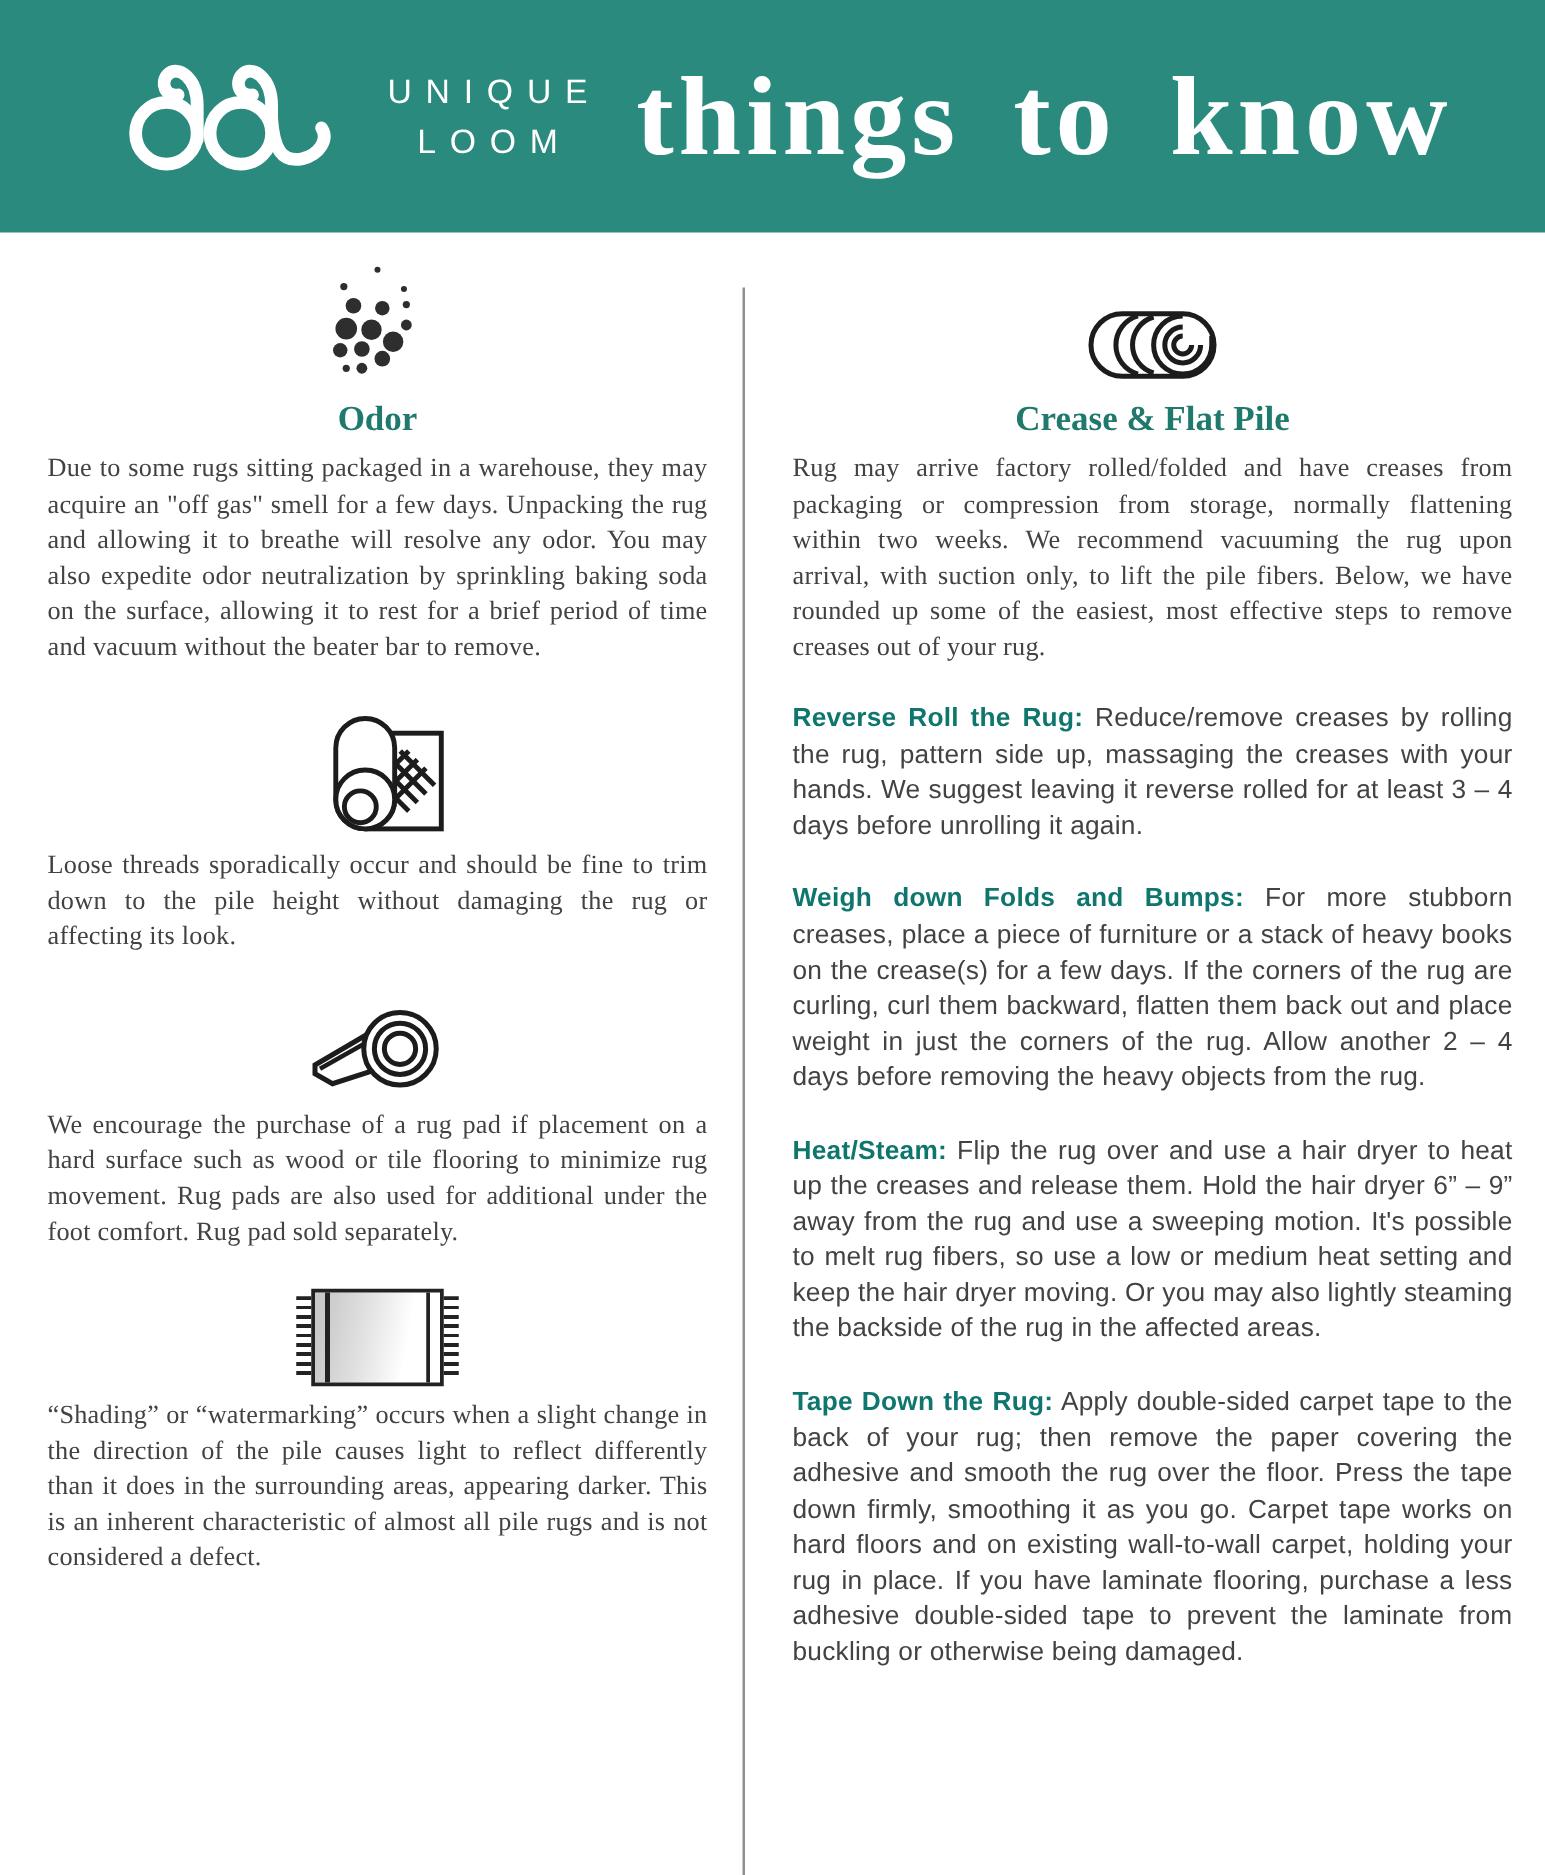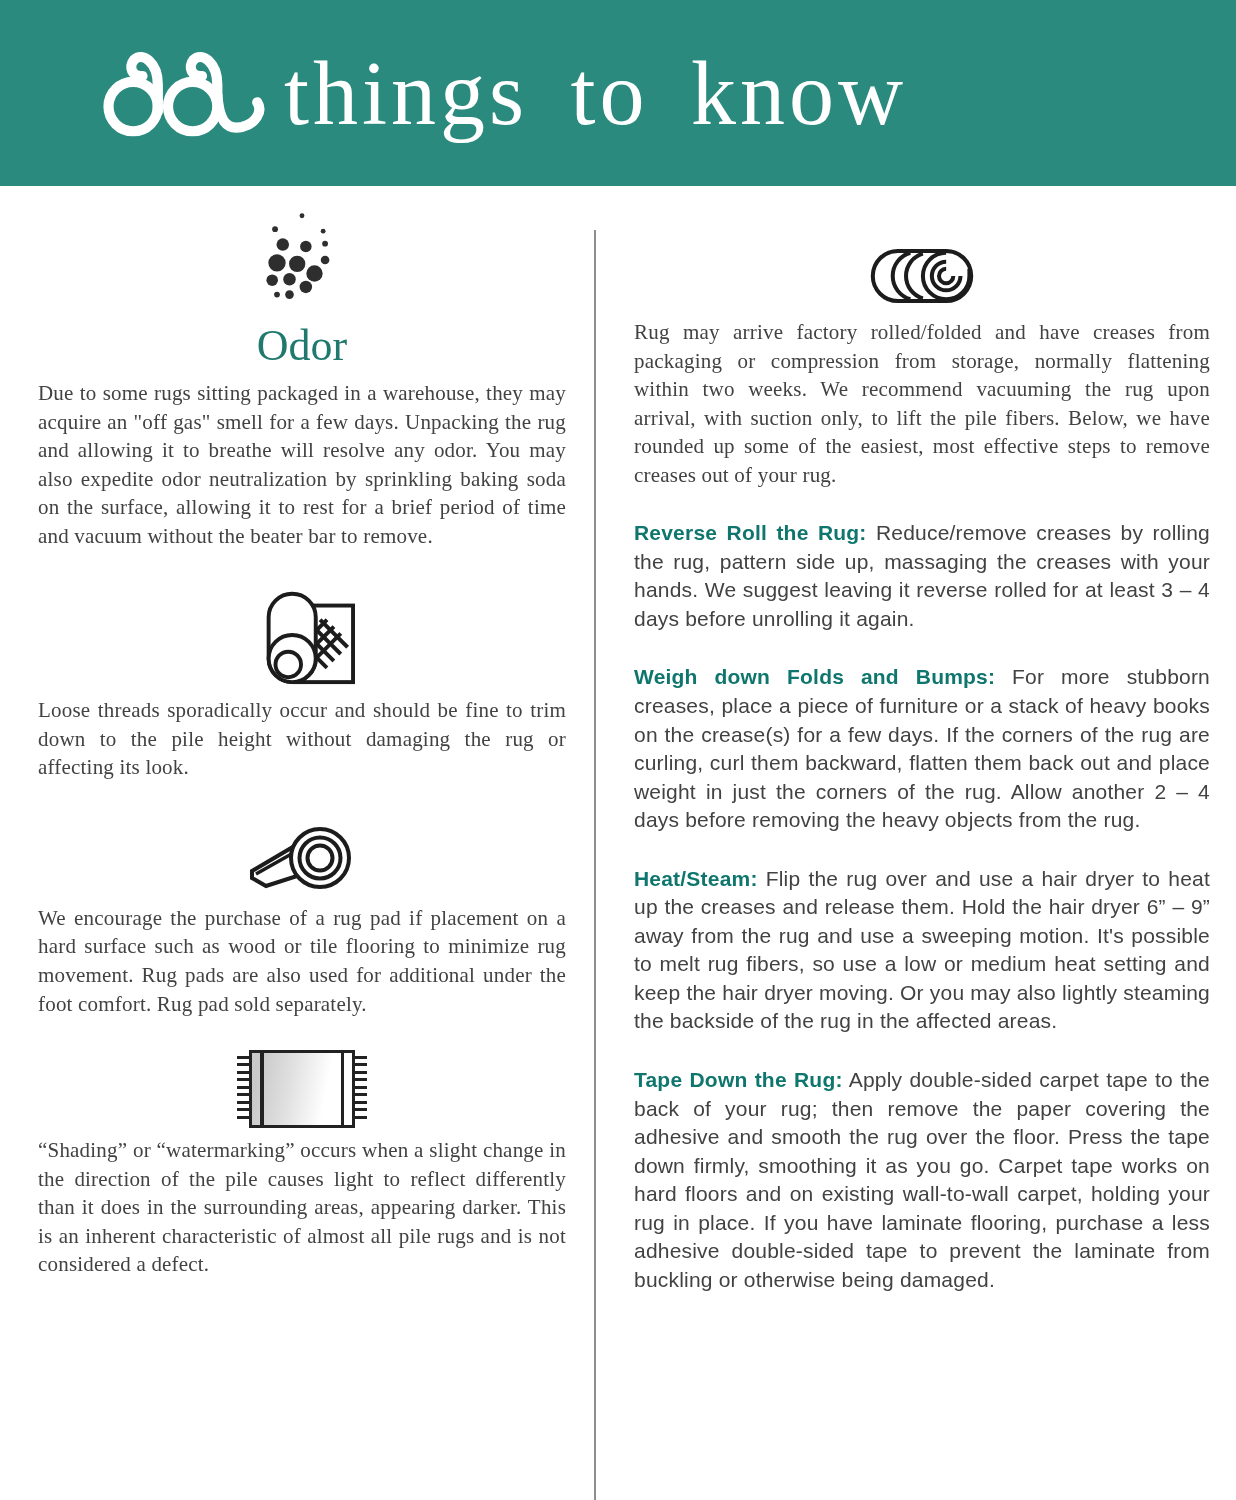--- a/index.html
+++ b/index.html
@@ -16,42 +16,42 @@
     background: var(--header_bg, #2b8a7e);
     display: flex; align-items: center;
   }
   .logo-wrap { display: flex; align-items: center; gap: 26px; margin-left: 86px; }
   .logo-svg { width: 198px; height: 102px; display: block; }
   .brand-lines {
     color: #fff; font-size: 27px; letter-spacing: 11px;
     line-height: 1.5; text-align: center; font-weight: 400;
   }
   .page-title {
-    flex: 1; text-align: left; padding-right: 46px;
-    font-family: "Liberation Serif", serif; font-weight: 400;
+    flex: 1; text-align: center; padding-right: 46px;
+    font-family: "Liberation Serif", serif; font-weight: 700;
     color: #fff; font-size: 90px; letter-spacing: 4px; word-spacing: 16px;
     white-space: nowrap;
   }
 
   
   .content { position: relative; display: flex; height: 1314px; }
   .divider {
     position: absolute; left: 594px; top: 44px; bottom: 0;
     width: 2px; background: var(--divider, #8f8f8f);
   }
   .col-left  { width: 594px; padding: 22px 28px 0 38px; }
   .col-right { width: 642px; padding: 54px 26px 0 40px; }
 
   .section { text-align: center; }
   .col-left .section + .section { margin-top: 28px; }
 
   .icon-box { display: flex; justify-content: center; align-items: flex-end; }
   .sec-heading {
-    font-family: "Liberation Serif", serif; font-weight: 400;
-    color: var(--heading, #20796d); font-size: 44px; margin-top: 10px;
+    font-family: "Liberation Serif", serif; font-weight: 700;
+    color: var(--heading, #20796d); font-size: 28px; margin-top: 10px;
   }
   .body-text {
     margin-top: 8px; text-align: justify;
     font-size: 21px; line-height: 1.36; letter-spacing: 0.2px;
     color: var(--body, #424242);
     font-family: Liberation Serif, serif;
   }
   .tip {
     margin-top: 30px; text-align: justify;
     font-size: 21px; line-height: 1.36; letter-spacing: 0.2px;
@@ -84,20 +84,24 @@
   <div class="logo-wrap">
     <svg class="logo-svg" viewBox="0 0 210 120">
       <g stroke="#ffffff" stroke-width="12" fill="none" stroke-linecap="round">
         <circle cx="44" cy="76" r="29"></circle>
         <path d="M73,82 V50 C73,24 55,11 45,21 C38,29 43,42 55,40"></path>
         <circle cx="114" cy="76" r="29"></circle>
         <path d="M143,70 V50 C143,24 125,11 115,21 C108,29 113,42 125,40"></path>
         <path d="M143,62 C145,90 152,104 172,100 C188,96 197,82 190,71"></path>
       </g>
     </svg>
+    <div class="brand-lines">
+      <div>UNIQUE</div>
+      <div>LOOM</div>
+    </div>
   </div>
   <div class="page-title">things to know</div>
 </div>
 
 <div class="content">
   <div class="divider"></div>
 
   <div class="col-left">
 
     <div class="section">
@@ -192,20 +196,21 @@
           <g class="ink" stroke-width="4.5">
             <path d="M38,10 L92,10 A28,28 0 0 1 92,66 L38,66 A28,28 0 0 1 38,10 Z"></path>
             <path d="M52,12 A27,27 0 0 0 52,64"></path>
             <path d="M66,13 A26,26 0 0 0 66,63"></path>
             <path d="M92,12 A26,26 0 1 0 118,38 L118,30"></path>
             <path d="M92,22 A16,16 0 1 0 108,38"></path>
             <path d="M92,30 A8,8 0 1 0 100,38"></path>
           </g>
         </svg>
       </div>
+      <h2 class="sec-heading">Crease &amp; Flat Pile</h2>
       <p class="body-text">Rug may arrive factory rolled/folded and have creases from packaging or compression from storage, normally flattening within two weeks. We recommend vacuuming the rug upon arrival, with suction only, to lift the pile fibers. Below, we have rounded up some of the easiest, most effective steps to remove creases out of your rug.</p>
 
       <p class="tip">
         <b>Reverse Roll the Rug:</b>
         <span>Reduce/remove creases by rolling the rug, pattern side up, massaging the creases with your hands. We suggest leaving it reverse rolled for at least 3 – 4 days before unrolling it again.</span>
       </p>
 
       <p class="tip">
         <b>Weigh down Folds and Bumps:</b>
         <span>For more stubborn creases, place a piece of furniture or a stack of heavy books on the crease(s) for a few days. If the corners of the rug are curling, curl them backward, flatten them back out and place weight in just the corners of the rug. Allow another 2 – 4 days before removing the heavy objects from the rug.</span>

